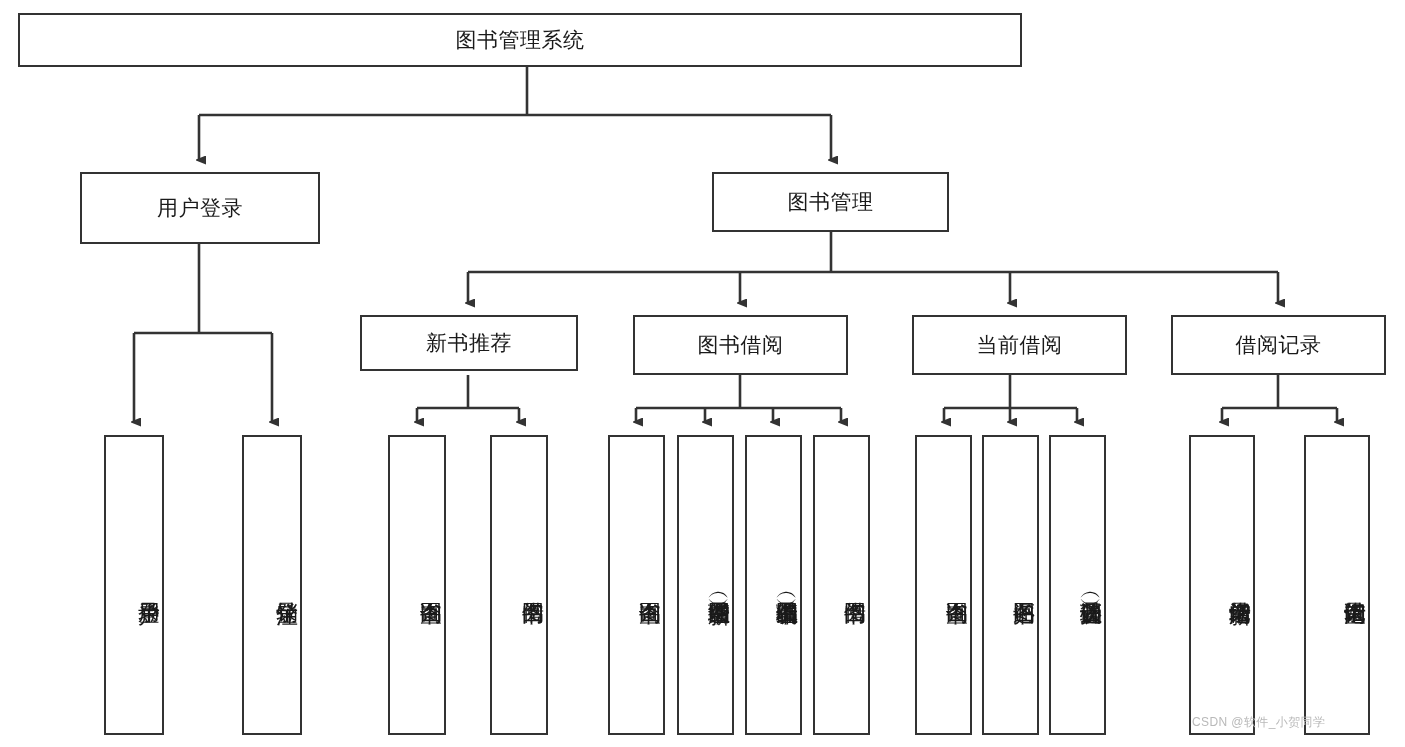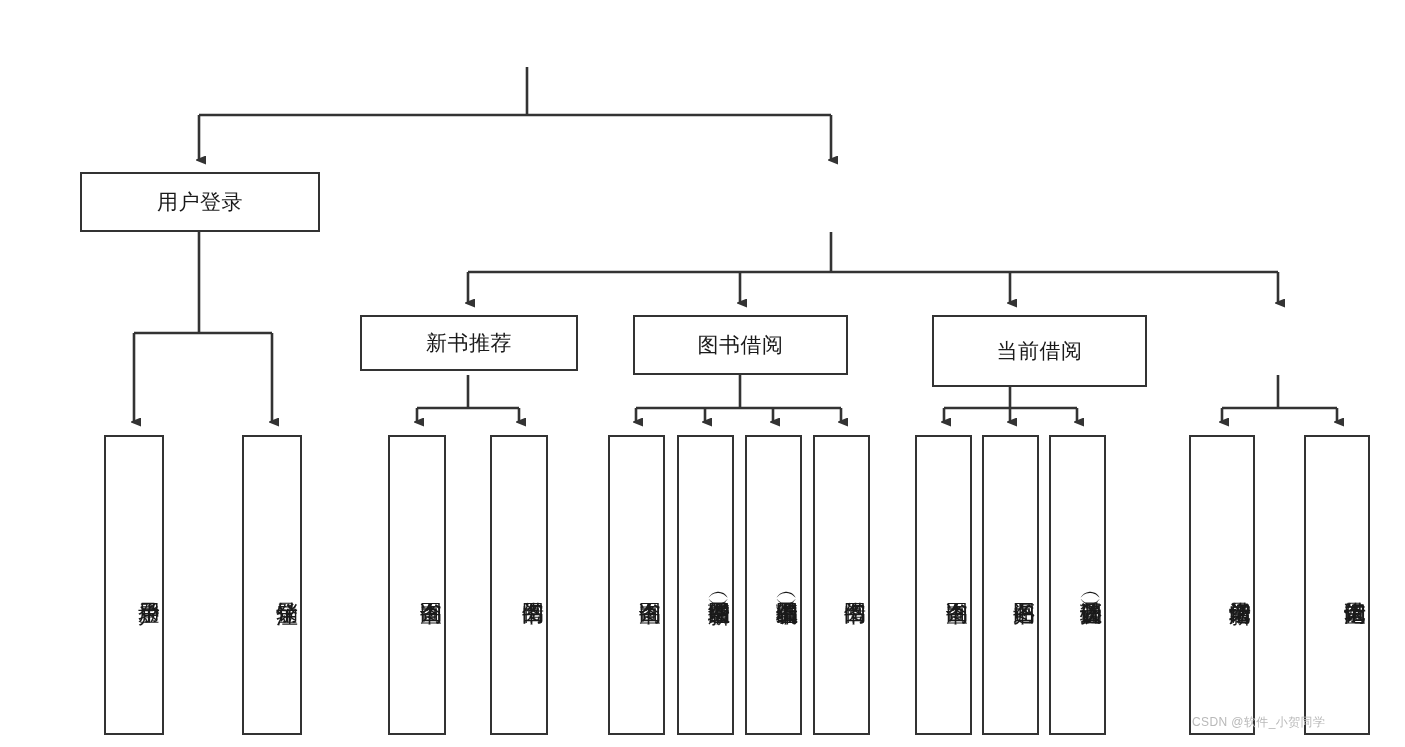--- a/index.html
+++ b/index.html
@@ -108,33 +108,42 @@
       <path d="M1010,408 L1010,422" marker-end="url(#arrow)"></path>
       <path d="M1077,408 L1077,422" marker-end="url(#arrow)"></path>
 
       <path d="M1278,375 L1278,408"></path>
       <path d="M1222,408 L1337,408"></path>
       <path d="M1222,408 L1222,422" marker-end="url(#arrow)"></path>
       <path d="M1337,408 L1337,422" marker-end="url(#arrow)"></path>
     </g>
   </svg>
 
+  <div class="node horiz" style="left:18px; top:13px; width:1004px; height:54px;">
+    <span>图书管理系统</span>
+  </div>
 
-  <div class="node horiz" style="left:80px; top:172px; width:240px; height:60px;">
+  <div class="node horiz" style="left:80px; top:172px; width:240px; height:72px;">
     <span>用户登录</span>
+  </div>
+  <div class="node horiz" style="left:712px; top:172px; width:237px; height:60px;">
+    <span>图书管理</span>
   </div>
 
   <div class="node horiz" style="left:360px; top:315px; width:218px; height:56px;">
     <span>新书推荐</span>
   </div>
   <div class="node horiz" style="left:633px; top:315px; width:215px; height:60px;">
     <span>图书借阅</span>
   </div>
-  <div class="node horiz" style="left:932px; top:315px; width:215px; height:72px;">
+  <div class="node horiz" style="left:912px; top:315px; width:215px; height:60px;">
     <span>当前借阅</span>
+  </div>
+  <div class="node horiz" style="left:1171px; top:315px; width:215px; height:60px;">
+    <span>借阅记录</span>
   </div>
 
   <div class="node vert" style="left:104px; top:435px; width:60px; height:300px;">
     <span>用户登录</span>
   </div>
   <div class="node vert" style="left:242px; top:435px; width:60px; height:300px;">
     <span>注销登录</span>
   </div>
 
   <div class="node vert" style="left:388px; top:435px; width:58px; height:300px;">

